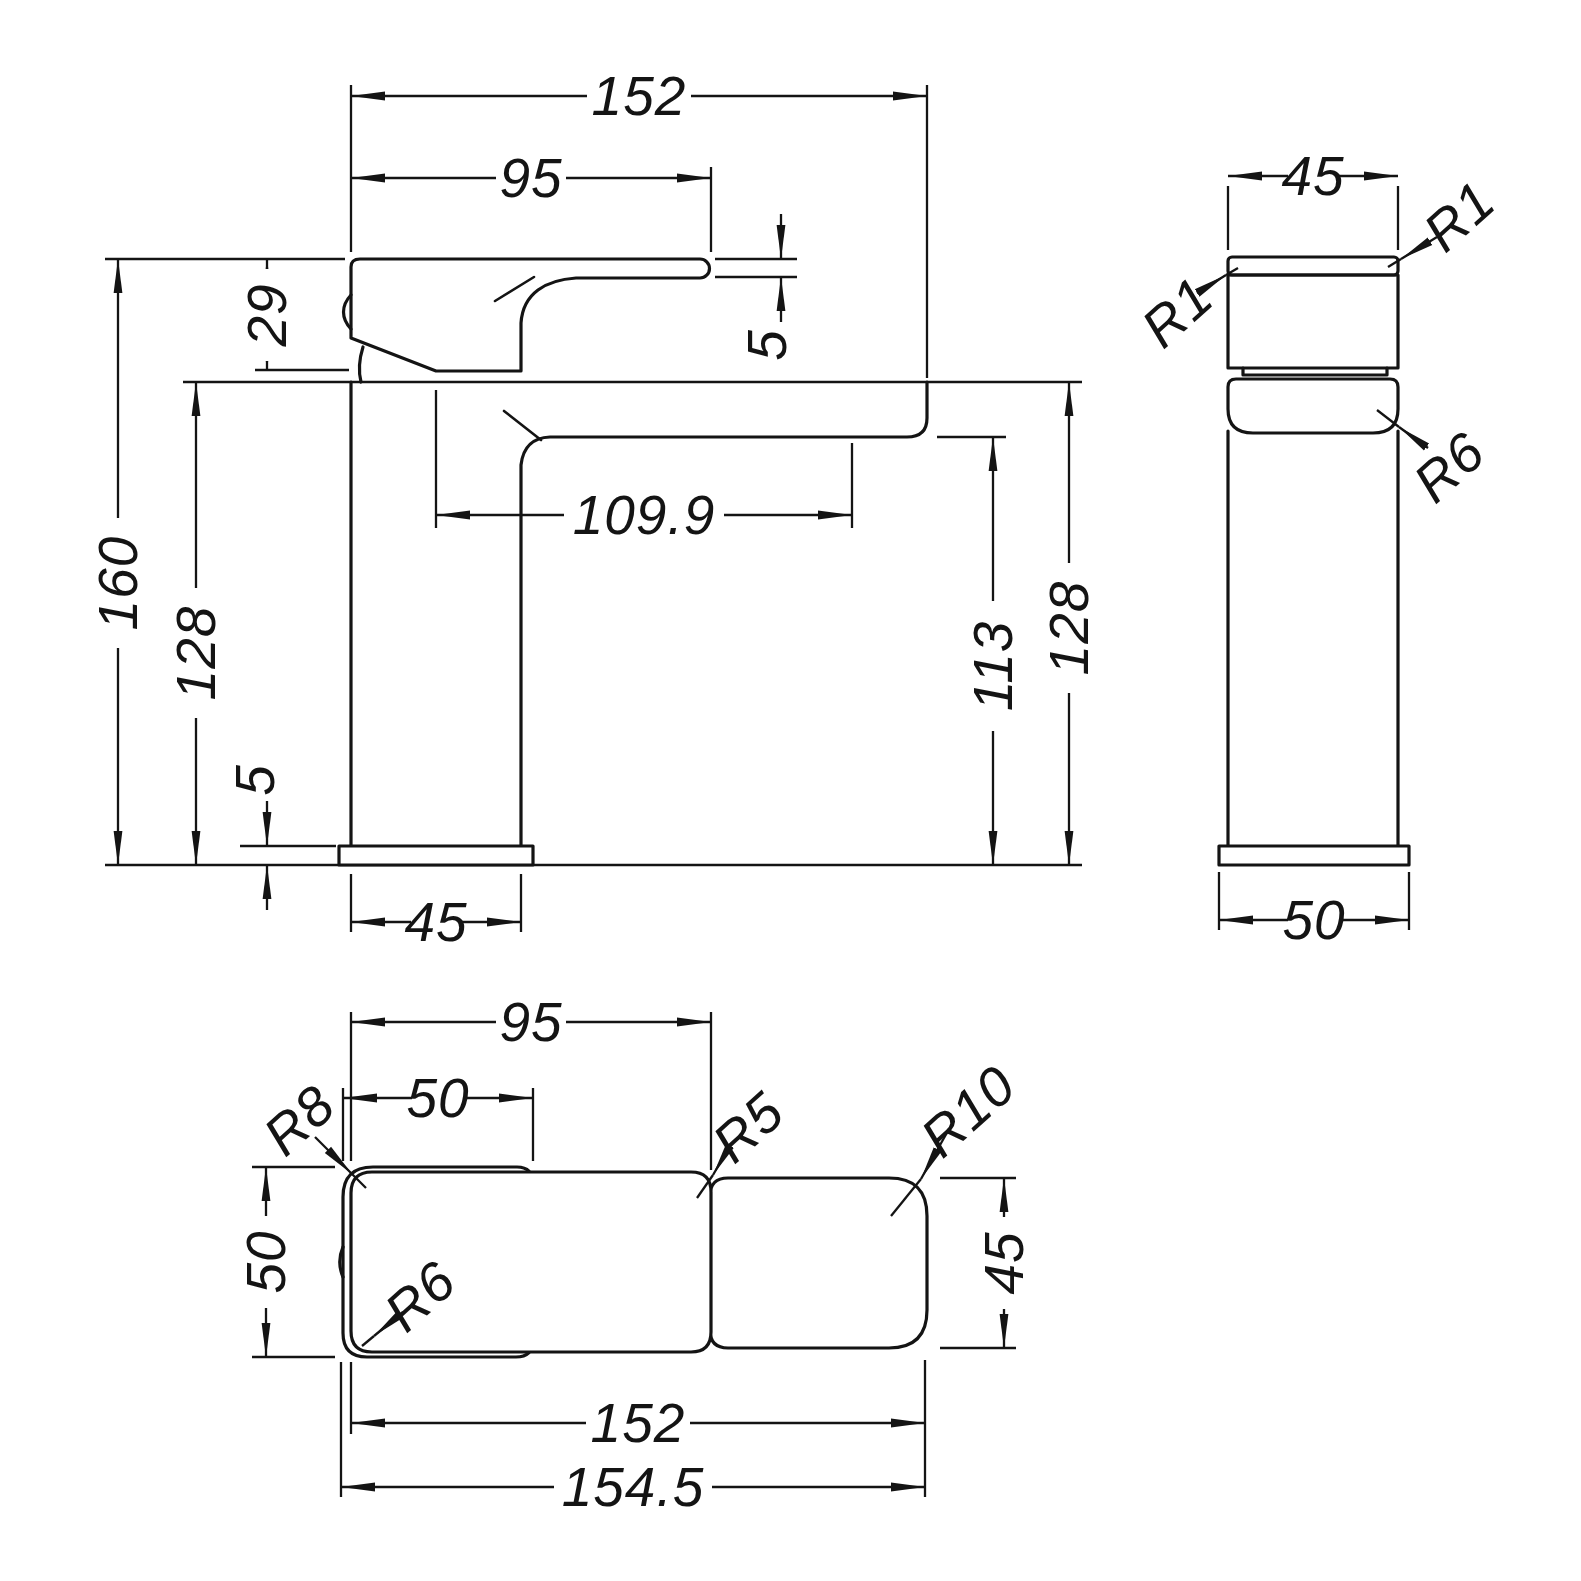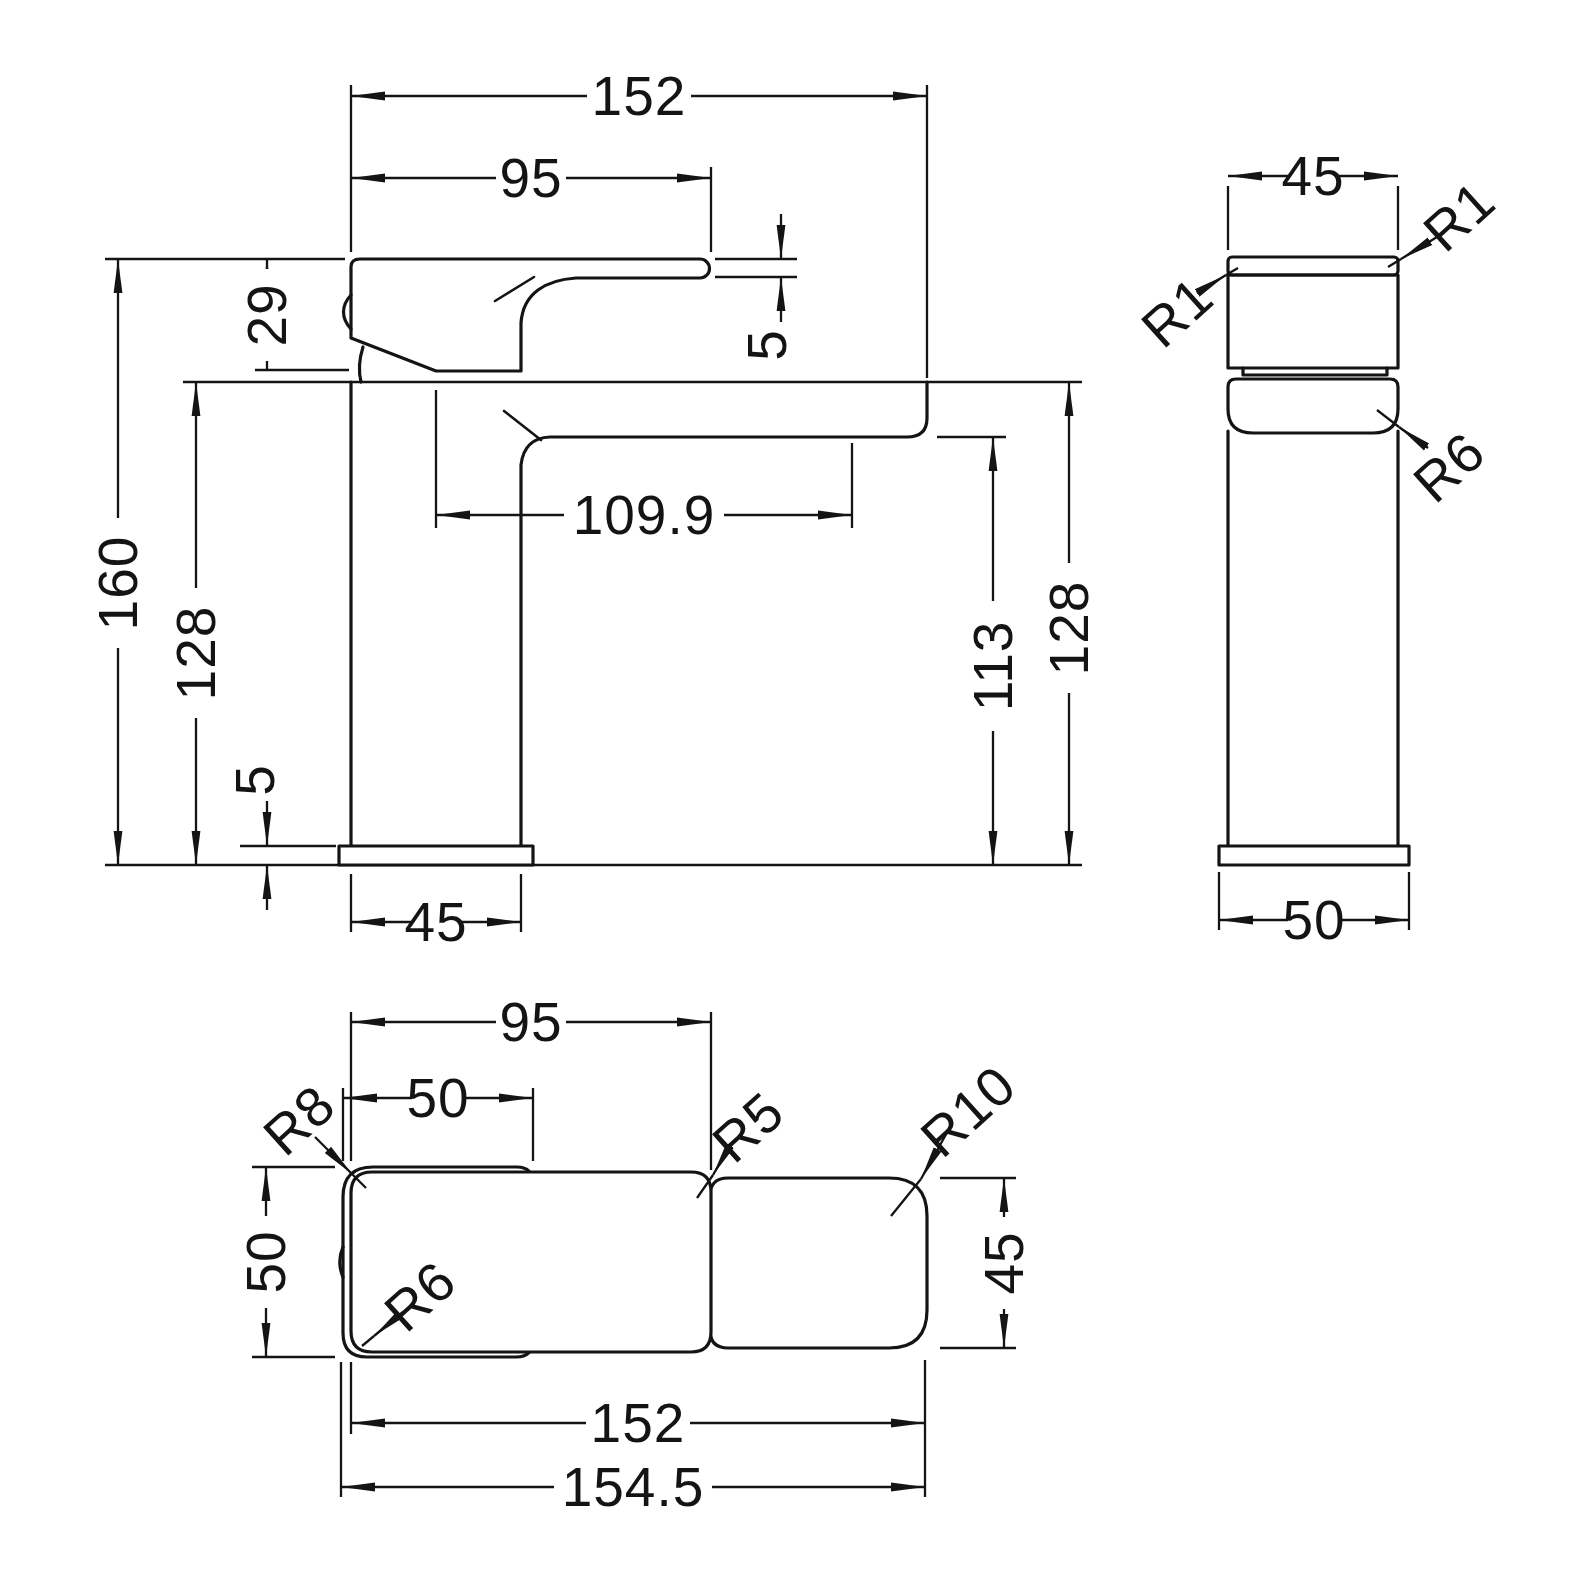--- a/index.html
+++ b/index.html
@@ -7,20 +7,21 @@
     padding: 0;
     background: #ffffff;
     width: 1581px;
     height: 1581px;
     overflow: hidden;
   }
   .sheet {
     width: 1494px;
     height: 1581px;
     background: #ffffff;
+    font-style: italic;
   }
   svg { display: block; }
   .geo {
     fill: none;
     stroke: #141414;
     stroke-width: 3.2;
     stroke-linecap: round;
     stroke-linejoin: round;
   }
   .geo-fill {

